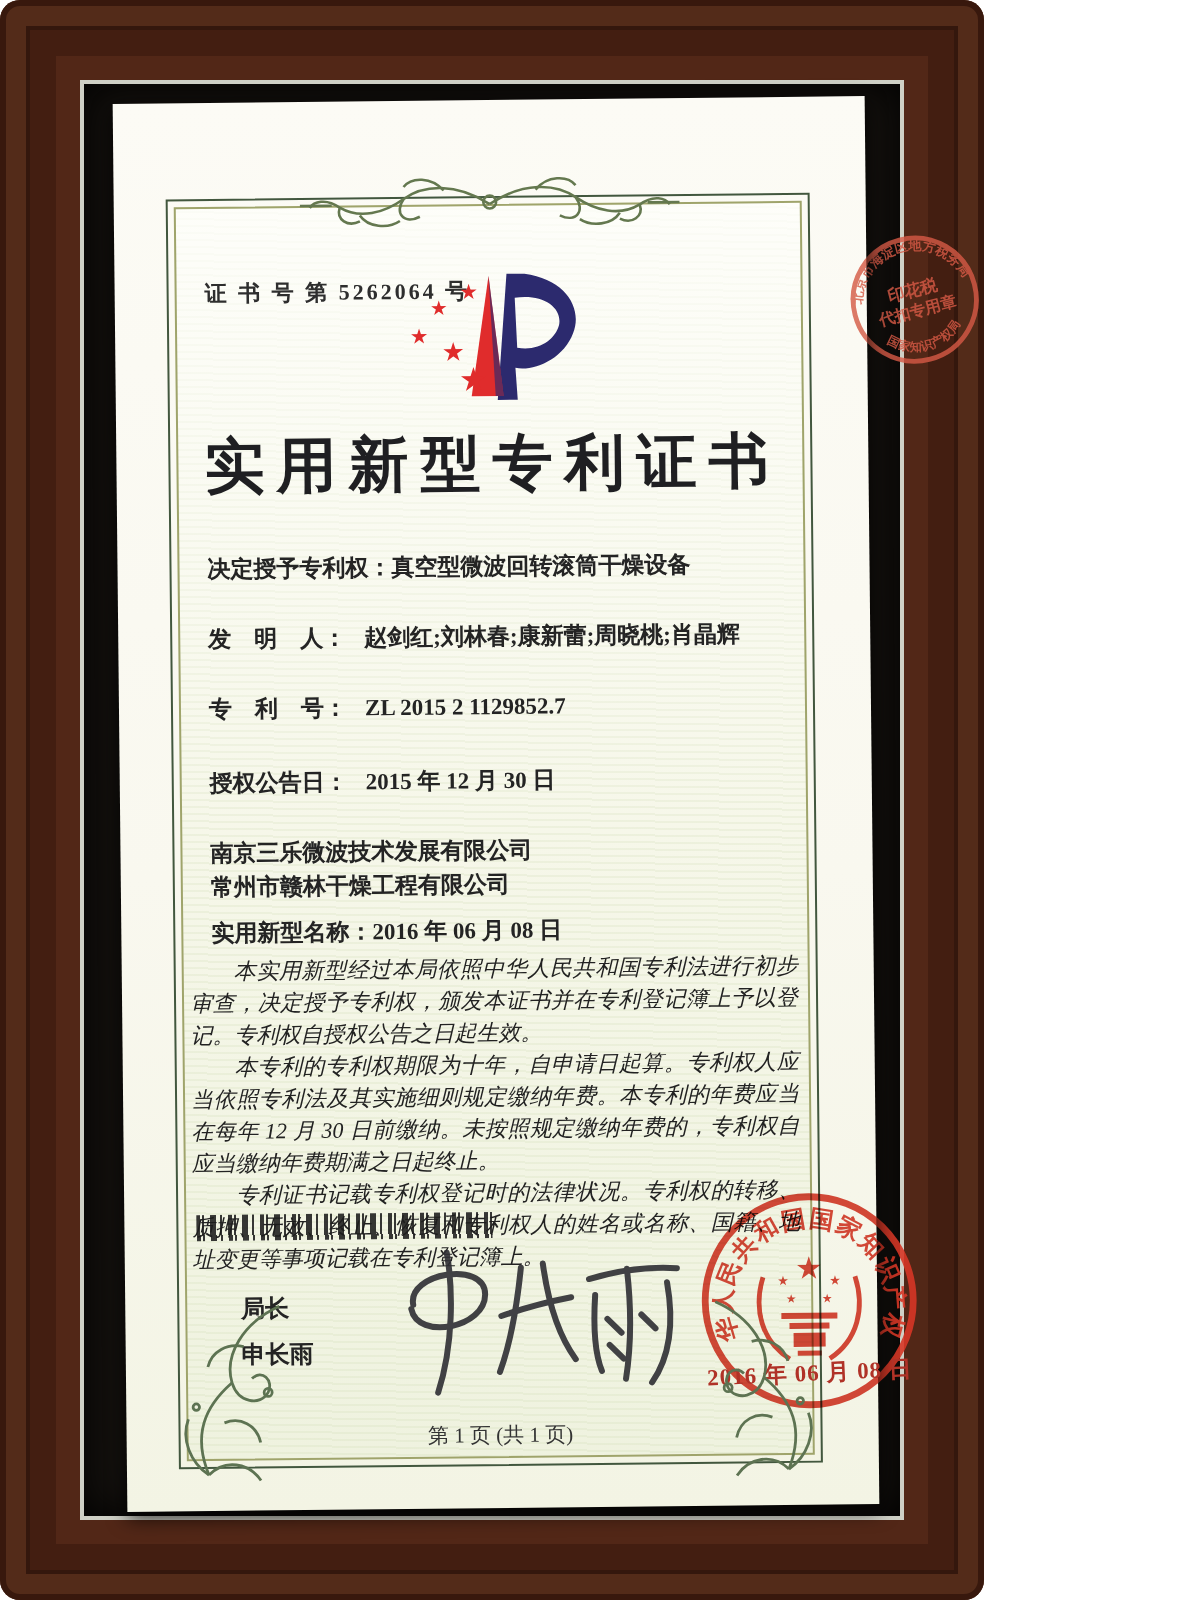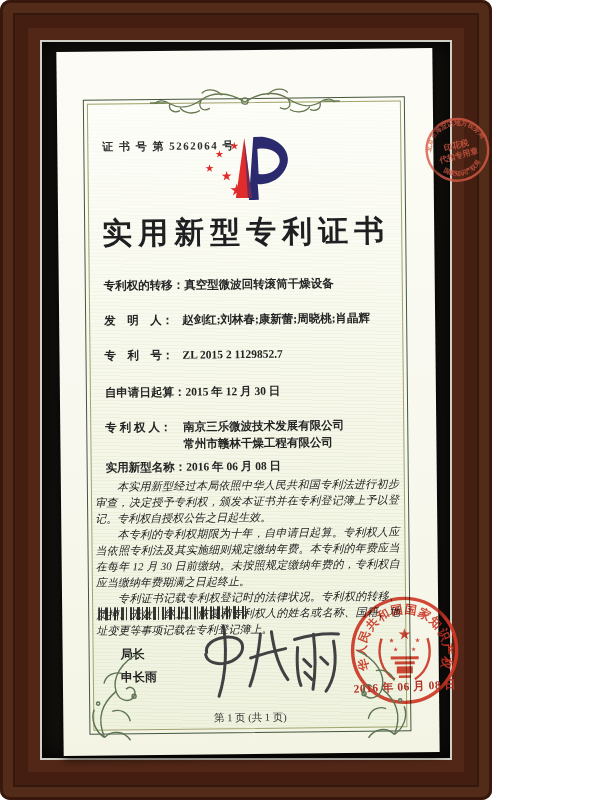--- a/index.html
+++ b/index.html
@@ -97,37 +97,36 @@
         <use href="#star" transform="translate(20,18) scale(0.40)"></use>
         <use href="#star" transform="translate(27,40) scale(0.52)"></use>
         <use href="#star" transform="translate(35,10) scale(0.42)"></use>
         <use href="#star" transform="translate(37,54) scale(0.66)"></use>
       </g>
     </svg>
 
     <div class="title">实用新型专利证书</div>
 
     <div class="row" style="top:226px">
-      <span class="flabel">专利权的转移：</span>
+      <span class="flabel">决定授予专利权：</span>
       <span class="fvalue">真空型微波回转滚筒干燥设备</span>
     </div>
     <div class="row" style="top:261px">
       <span class="flabel">发　明　人：</span>
       <span class="fvalue">赵剑红;刘林春;康新蕾;周晓桃;肖晶辉</span>
     </div>
     <div class="row" style="top:296px">
       <span class="flabel">专　利　号：</span>
       <span class="fvalue">ZL 2015 2 1129852.7</span>
     </div>
     <div class="row" style="top:333px">
-      <span class="flabel">自申请日起算：</span>
+      <span class="flabel">授权公告日：</span>
       <span class="fvalue">2015 年 12 月 30 日</span>
     </div>
     <div class="row" style="top:368px">
-      <span class="flabel">专 利 权 人：</span>
       <span class="fvalue">
         <div>南京三乐微波技术发展有限公司</div>
         <div>常州市赣林干燥工程有限公司</div>
       </span>
     </div>
     <div class="row" style="top:408px">
       <span class="flabel">实用新型名称：</span>
       <span class="fvalue">2016 年 06 月 08 日</span>
     </div>
 

